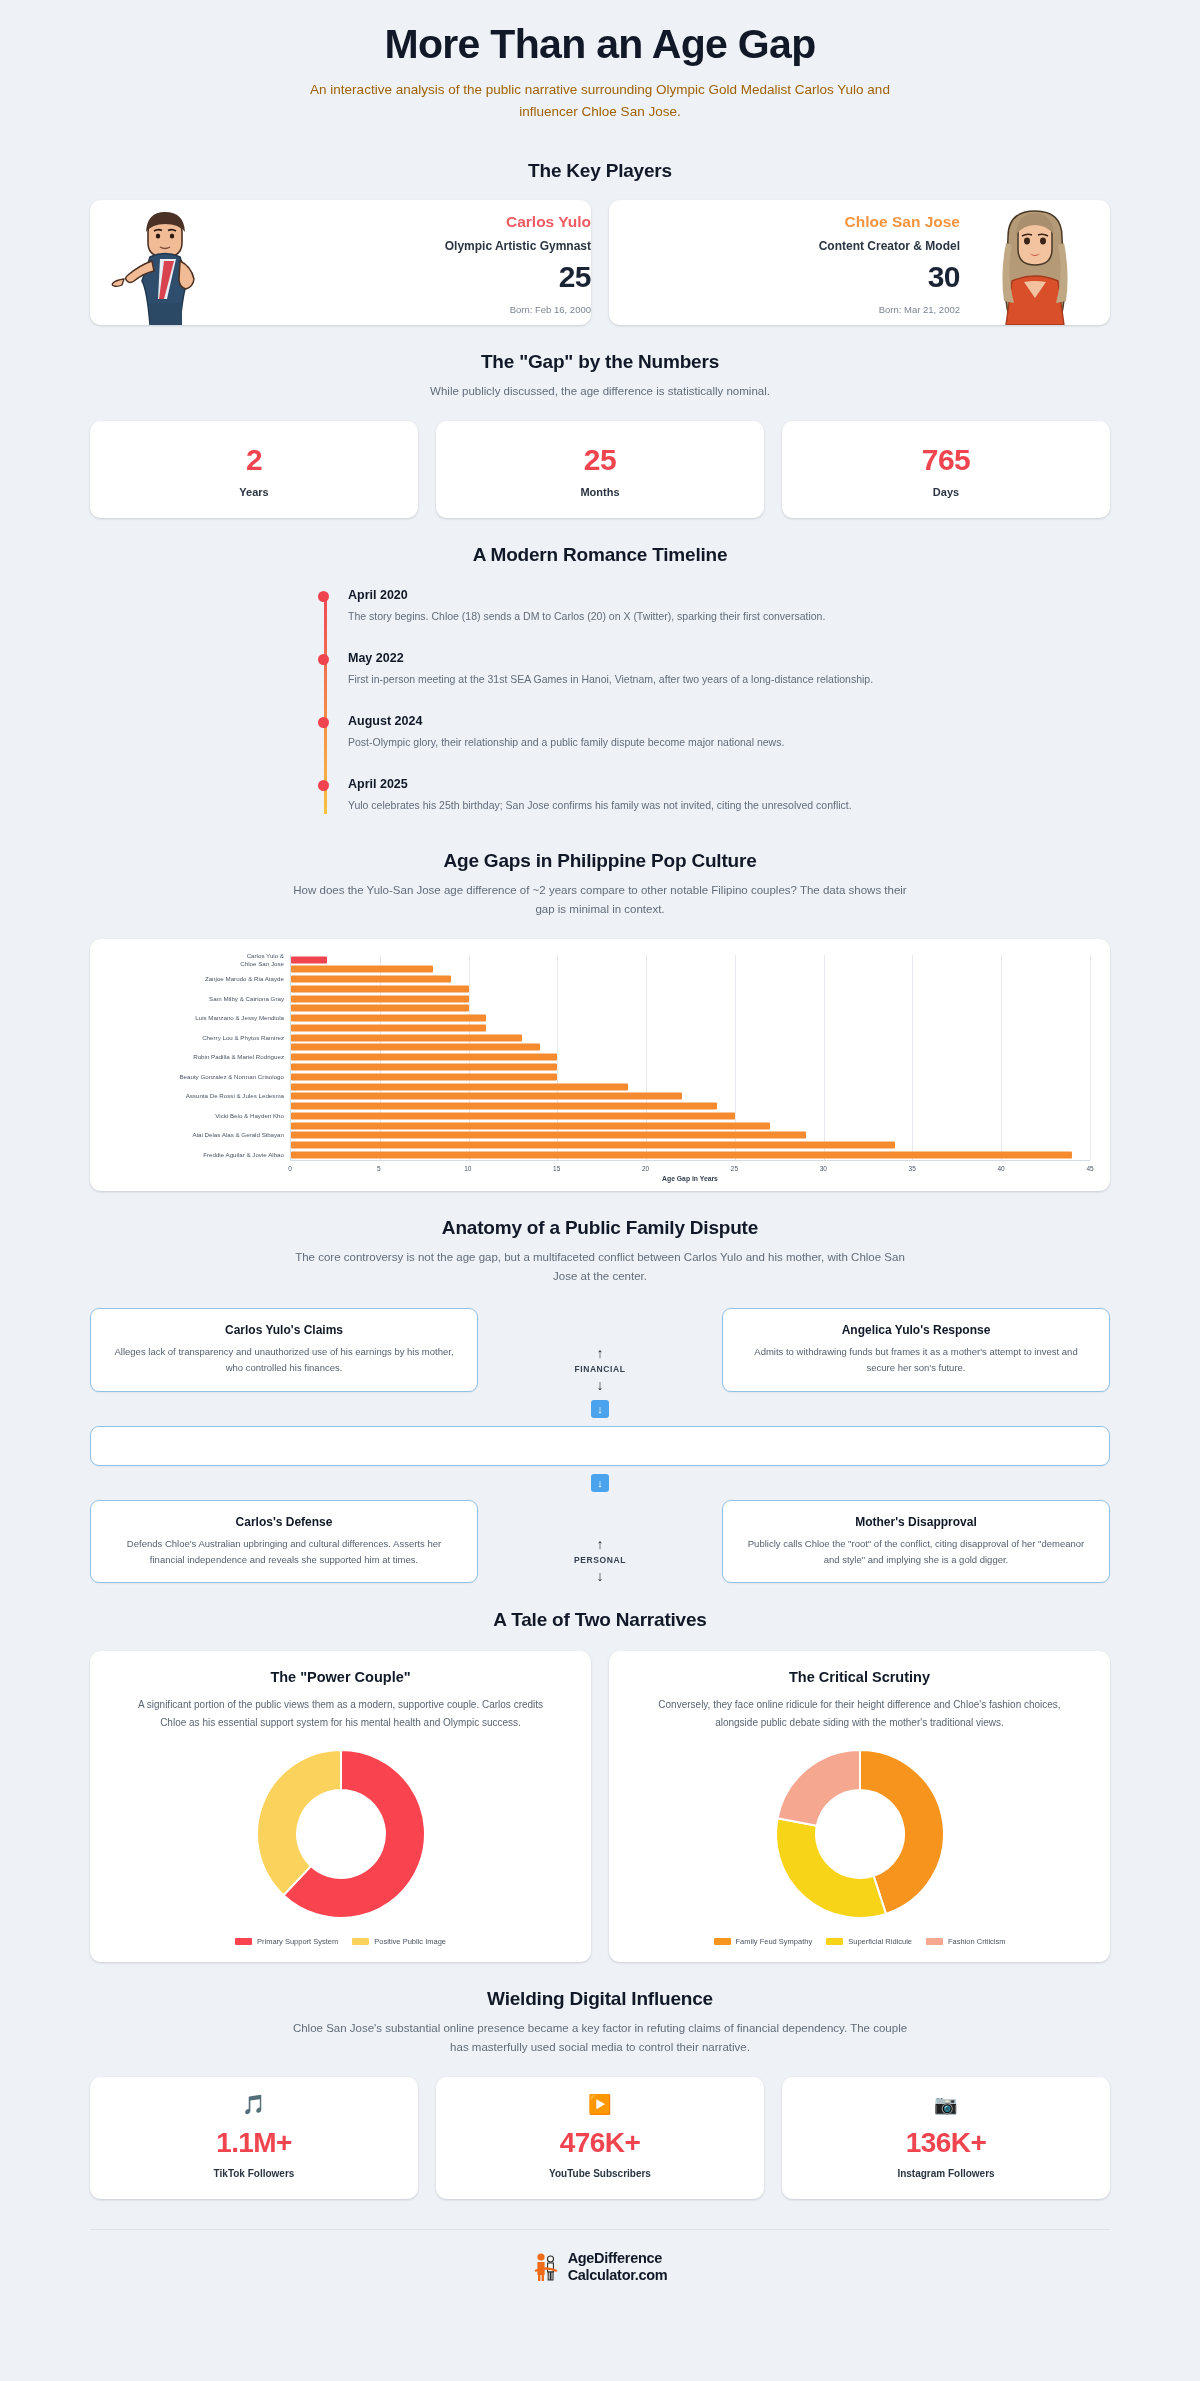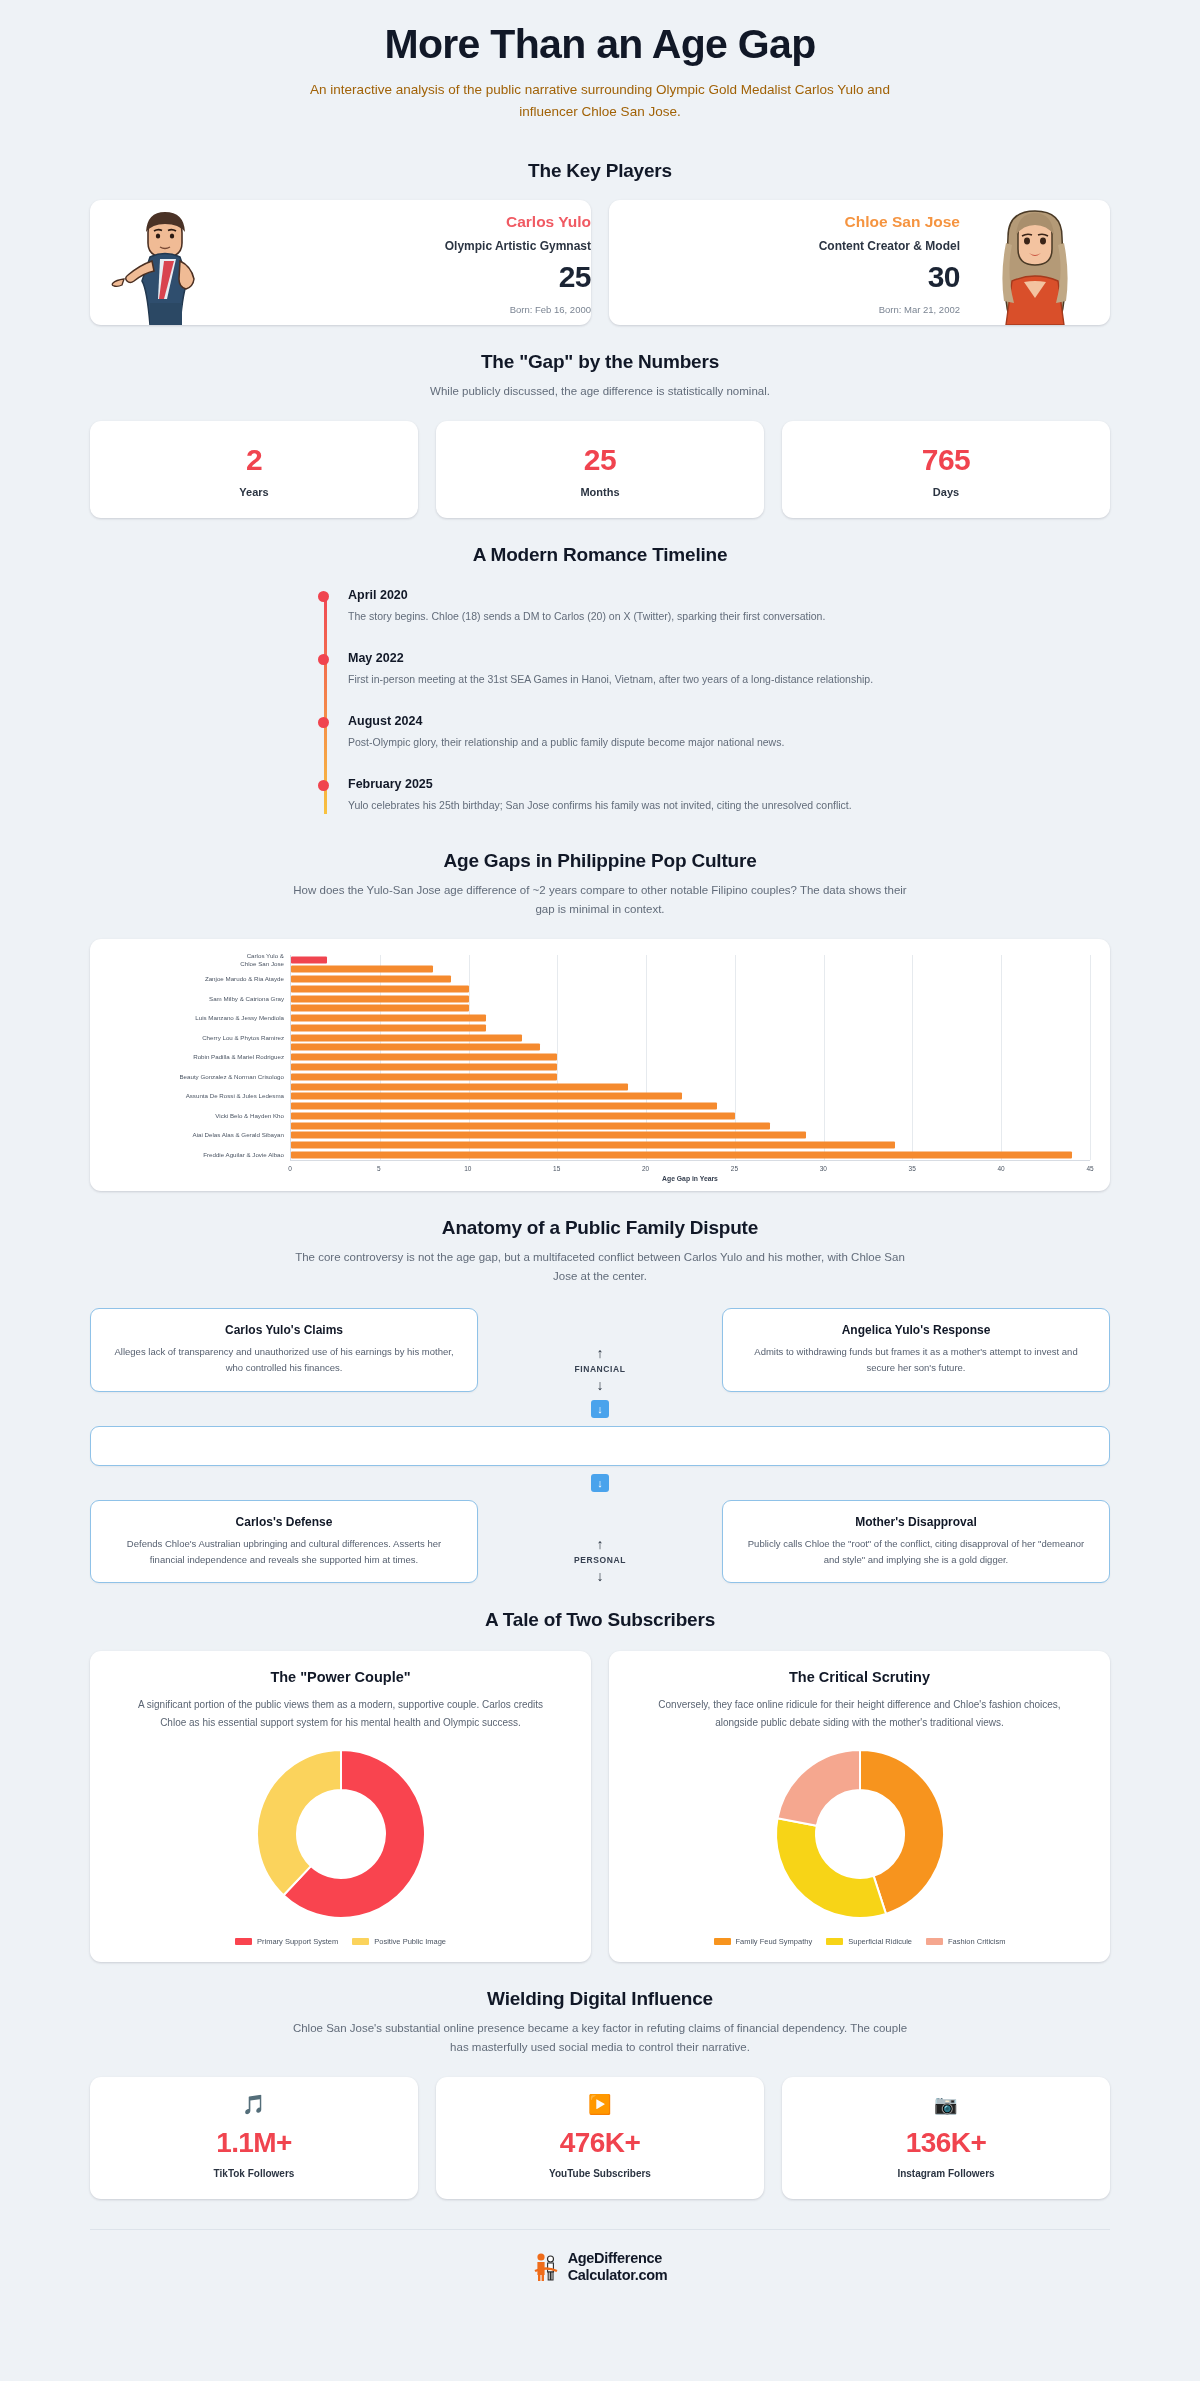--- a/index.html
+++ b/index.html
@@ -246,21 +246,21 @@
         <div class="tl-date">May 2022</div>
         <div class="tl-desc">First in-person meeting at the 31st SEA Games in Hanoi, Vietnam, after two years of a long-distance relationship.</div>
       </div>
       <div class="tl-item">
         <div class="tl-dot"></div>
         <div class="tl-date">August 2024</div>
         <div class="tl-desc">Post-Olympic glory, their relationship and a public family dispute become major national news.</div>
       </div>
       <div class="tl-item">
         <div class="tl-dot"></div>
-        <div class="tl-date">February 2025</div>
+        <div class="tl-date">April 2025</div>
         <div class="tl-desc">Yulo celebrates his 25th birthday; San Jose confirms his family was not invited, citing the unresolved conflict.</div>
       </div>
     </div>
   </div>
 
   <div class="section">
     <div class="sec-title">Age Gaps in Philippine Pop Culture</div>
     <div class="sec-sub">How does the Yulo-San Jose age difference of ~2 years compare to other notable Filipino couples? The data shows their gap is minimal in context.</div>
     <div class="wrap">
       <div class="card chart-card">
@@ -376,21 +376,21 @@
         <div class="dbox">
           <h4>Mother's Disapproval</h4>
           <p>Publicly calls Chloe the "root" of the conflict, citing disapproval of her "demeanor and style" and implying she is a gold digger.</p>
         </div>
       </div>
 
     </div>
   </div>
 
   <div class="section">
-    <div class="sec-title">A Tale of Two Subscribers</div>
+    <div class="sec-title">A Tale of Two Narratives</div>
     <div class="wrap narr grid2">
 
       <div class="card ncard">
         <h3>The "Power Couple"</h3>
         <p>A significant portion of the public views them as a modern, supportive couple. Carlos credits Chloe as his essential support system for his mental health and Olympic success.</p>
         <div class="donut-wrap">
           <svg id="donut-a" width="186" height="186" viewBox="0 0 186 186">
               <path d="M 93 9 A 84 84 0 1 1 35.49804310199015 154.23336470339856 L 62.879927339137694 125.0746196065421 A 44 44 0 1 0 93 49 Z" fill="#f9444f" stroke="#ffffff" stroke-width="2"></path>
               <path d="M 35.49804310199015 154.23336470339856 A 84 84 0 0 1 92.99999999999999 9 L 92.99999999999999 49 A 44 44 0 0 0 62.879927339137694 125.0746196065421 Z" fill="#fbd35c" stroke="#ffffff" stroke-width="2"></path>
             </svg>

